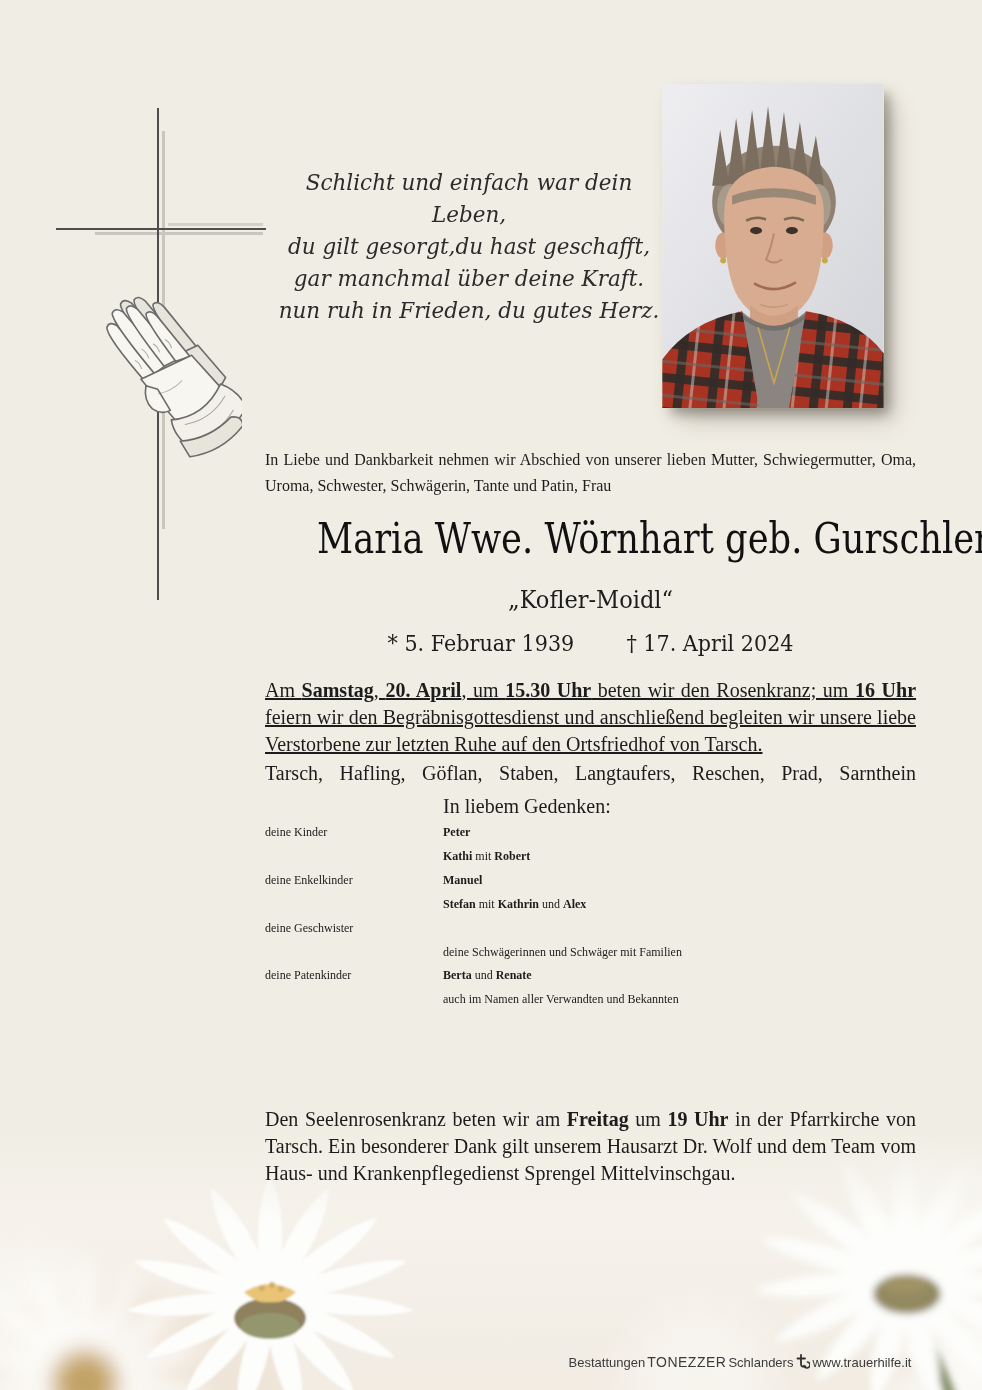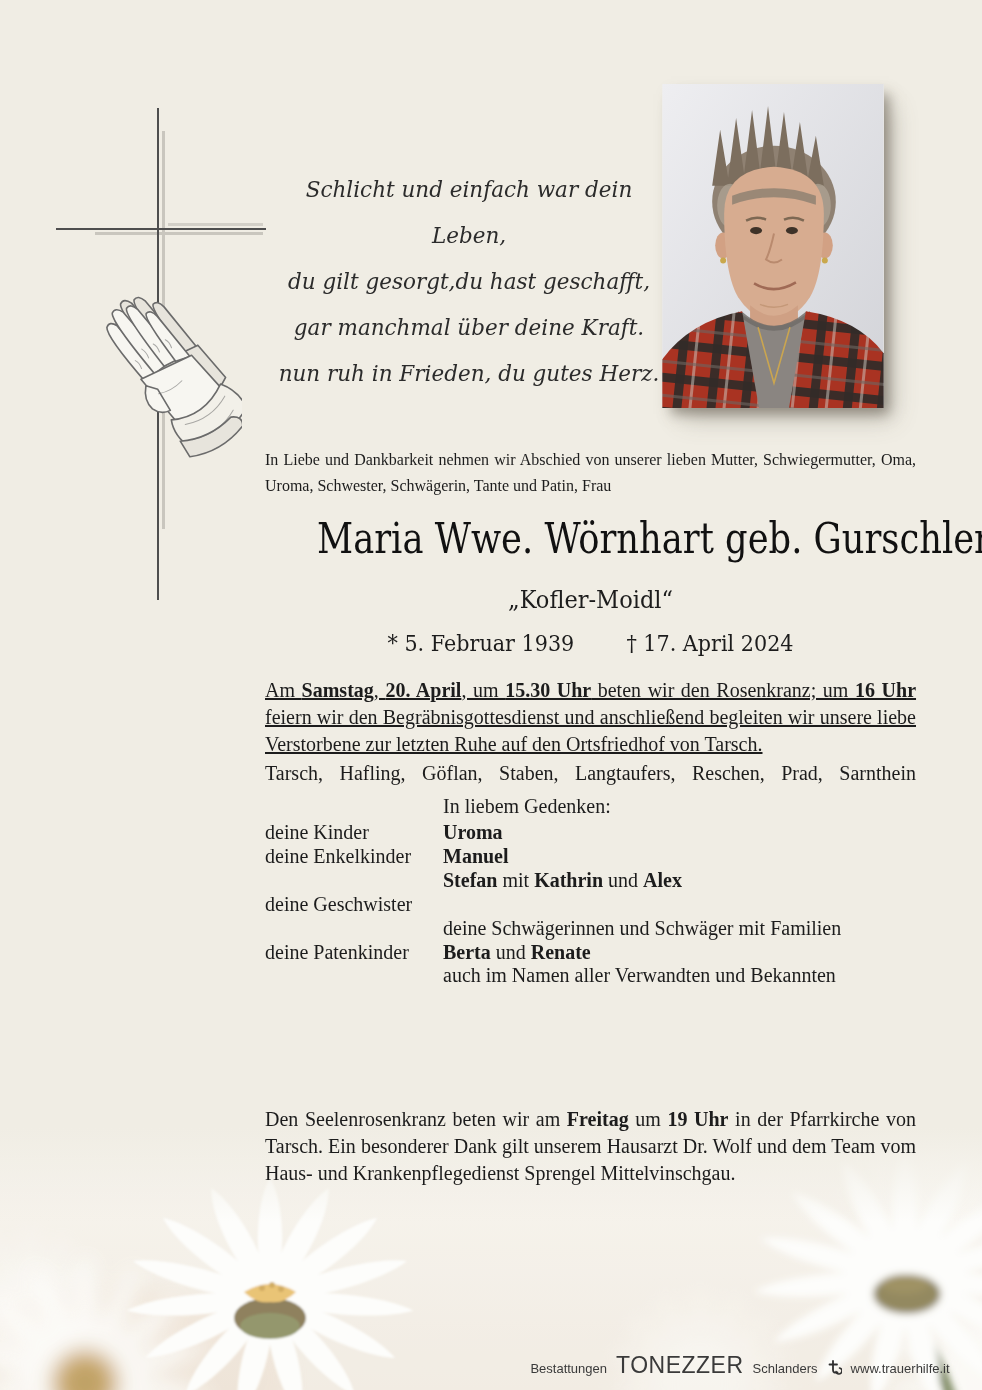--- a/index.html
+++ b/index.html
@@ -11,53 +11,53 @@
   .cv-dark{left:157px;top:108px;width:2px;height:492px;background:#4e4e4e;}
   .cv-light{left:162px;top:131px;width:3px;height:398px;background:#c9c6be;}
   .ch-dark{left:56px;top:228px;width:210px;height:2px;background:#4e4e4e;}
   .ch-light{left:95px;top:232px;width:168px;height:3px;background:#c9c6be;}
   .ch-light2{left:168px;top:223px;width:95px;height:3px;background:#d3d0c8;}
   
   .hands{position:absolute;left:90px;top:284px;width:152px;height:178px;}
   
   .poem{position:absolute;left:268px;top:167px;width:402px;text-align:center;
         font-family:"DejaVu Serif", serif;font-style:italic;font-size:21.5px;
-        line-height:46px;color:#2b2b2b;}
+        line-height:32px;color:#2b2b2b;}
   
   .photo{position:absolute;left:662px;top:84px;width:222px;height:324px;
          box-shadow:7px 8px 12px -2px rgba(95,88,75,.55), 14px 16px 24px -6px rgba(95,88,75,.3);}
   .photo svg{display:block;width:100%;height:100%;}
   
   .main{position:absolute;left:265px;top:0;width:651px;z-index:3;}
   .main > div{position:absolute;width:651px;}
   .intro{top:447px;font-size:16px;line-height:25.5px;text-align:justify;}
   .name{top:516px;font-family:"DejaVu Serif", serif;font-size:42px;line-height:46px;
         text-align:center;color:#111;transform:scaleX(.84);transform-origin:50% 50%;white-space:nowrap;}
   .nickname{top:585px;font-family:"DejaVu Serif", serif;font-size:25px;text-align:center;
         transform:scaleX(.9);transform-origin:50% 50%;}
   .dates{top:630px;font-family:"DejaVu Serif", serif;font-size:23px;display:flex;
         justify-content:center;gap:58px;transform:scaleX(.9);transform-origin:50% 50%;}
   .announce{top:677px;font-size:20px;line-height:27px;text-align:justify;text-decoration:underline;}
   .towns{top:761px;font-size:20px;line-height:24px;text-align:justify;text-align-last:justify;}
   .gedenken{top:795px;font-size:20px;padding-left:178px;width:473px !important;}
   .family{top:821px;}
-  .fam-row{display:grid;grid-template-columns:178px 1fr;font-size:20px;line-height:23.9px;}
+  .fam-row{display:grid;grid-template-columns:178px 1fr;font-size:12px;line-height:23.9px;}
   .closing{top:1106px;font-size:20px;line-height:27px;text-align:justify;}
   .b{font-weight:bold;}
   
   .flowers{position:absolute;left:0;top:1128px;width:982px;height:262px;z-index:1;}
   .flowers svg{display:block;}
   .flower-fade{position:absolute;left:0;top:1128px;width:982px;height:110px;z-index:2;
         background:linear-gradient(to bottom,#f0ede4 0%,rgba(240,237,228,0) 85%);}
   
   .footer{position:absolute;left:540px;top:1352px;width:400px;z-index:4;
-        display:flex;align-items:baseline;justify-content:center;gap:9px;
+        display:flex;align-items:baseline;justify-content:center;gap:2px;
         font-family:"Liberation Sans", sans-serif;color:#3a3a3a;}
   .f-pre,.f-place,.f-url{font-size:13px;}
-  .f-brand{font-size:23px;letter-spacing:.5px;}
+  .f-brand{font-size:14px;letter-spacing:.5px;}
   .f-logo{position:relative;top:2px;}
 </style>
 </head>
 <body>
 
 <div class="page">
 
   <div>
     <div class="cross-line cv-light"></div>
     <div class="cross-line ch-light"></div>
@@ -167,24 +167,25 @@
     <div class="dates">
       <span>* 5. Februar 1939</span>
       <span>† 17. April 2024</span>
     </div>
     <div class="announce"><span>Am </span><span class="b">Samstag</span><span>, </span><span class="b">20. April</span><span>, um </span><span class="b">15.30 Uhr</span><span> beten wir den Rosenkranz; um </span><span class="b">16 Uhr</span><span> feiern wir den Begräbnisgottesdienst und anschließend begleiten wir unsere liebe Verstorbene zur letzten Ruhe auf den Ortsfriedhof von Tarsch.</span></div>
     <div class="towns">Tarsch, Hafling, Göflan, Staben, Langtaufers, Reschen, Prad, Sarnthein</div>
     <div class="gedenken">In liebem Gedenken:</div>
     <div class="family">
         <div class="fam-row">
           <span class="fam-label">deine Kinder</span>
-          <span class="fam-value"><span class="b">Uroma</span></span>
-        </div>
-        <div class="fam-row">
-          <span class="fam-label"></span>
+          <span class="fam-value"><span class="b">Peter</span></span>
+        </div>
+        <div class="fam-row">
+          <span class="fam-label"></span>
+          <span class="fam-value"><span class="b">Kathi</span><span> mit </span><span class="b">Robert</span></span>
         </div>
         <div class="fam-row">
           <span class="fam-label">deine Enkelkinder</span>
           <span class="fam-value"><span class="b">Manuel</span></span>
         </div>
         <div class="fam-row">
           <span class="fam-label"></span>
           <span class="fam-value"><span class="b">Stefan</span><span> mit </span><span class="b">Kathrin</span><span> und </span><span class="b">Alex</span></span>
         </div>
         <div class="fam-row">

